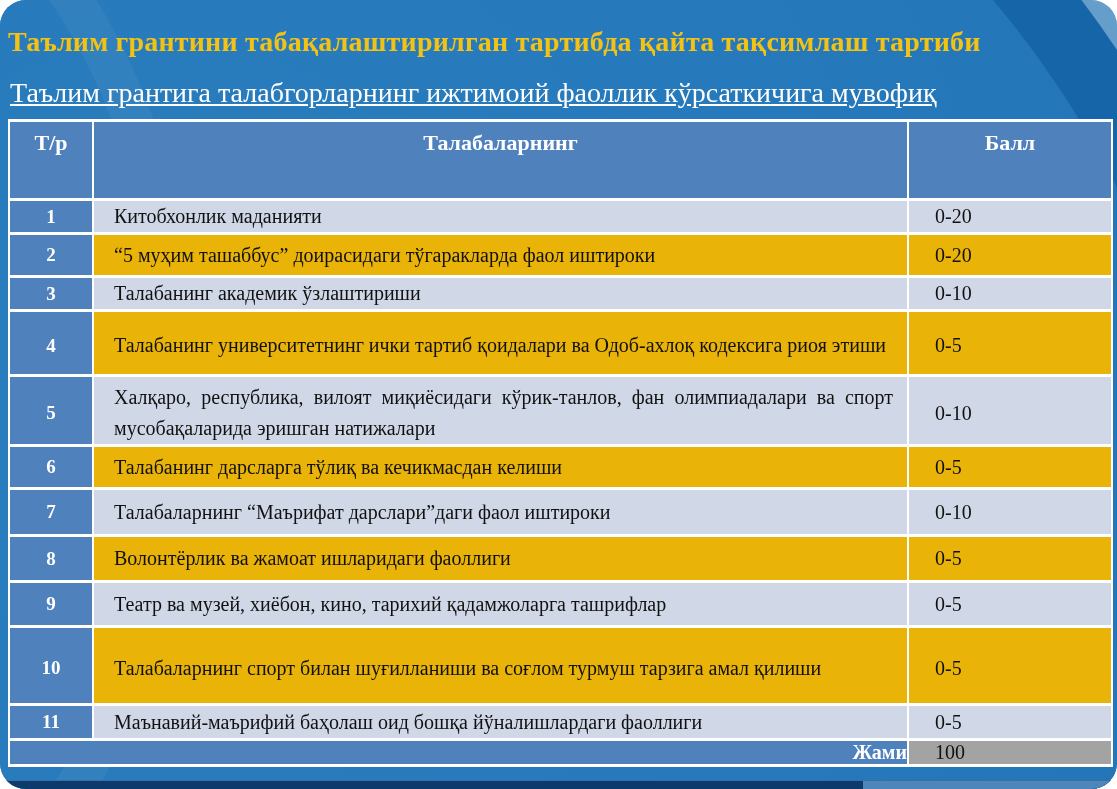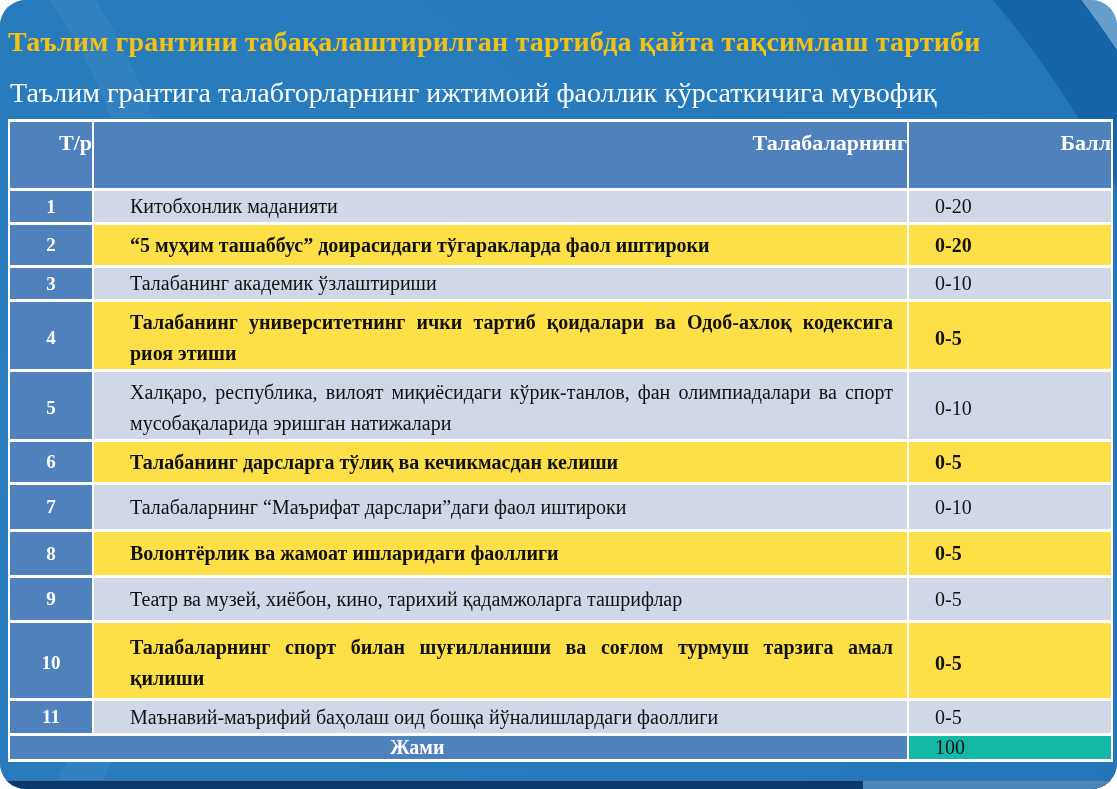--- a/index.html
+++ b/index.html
@@ -46,20 +46,21 @@
     line-height: 1.15;
     letter-spacing: 0.2px;
     white-space: nowrap;
   }
   .subtitle {
     margin-top: 16px;
     margin-left: 2px;
     color: #ffffff;
     font-size: 28px;
     line-height: 38px;
+    text-decoration: underline;
   }
 
   table.score-table {
     margin-top: 7px;
     width: 1101px;
     border-collapse: separate;
     border-spacing: 2px 3px;
     background: #ffffff;
     table-layout: fixed;
   }
@@ -67,64 +68,64 @@
   col.c-ind { width: 813px; }
   col.c-score { width: 202px; }
 
   th, td { font-weight: normal; }
 
   .score-table thead th {
     background: #4f81bd;
     color: #ffffff;
     font-weight: bold;
     font-size: 22px;
-    text-align: right;
+    text-align: center;
     vertical-align: top;
     padding-top: 8px;
-    height: 66px;
+    height: 76px;
   }
   .score-table td.num {
     background: #4f81bd;
     color: #ffffff;
     font-weight: bold;
     font-size: 19px;
     text-align: center;
     vertical-align: middle;
   }
   .score-table td.ind {
     font-size: 20px;
     color: #111111;
-    padding-left: 36px;
+    padding-left: 20px;
     padding-right: 14px;
     vertical-align: middle;
     line-height: 31px;
   }
   .score-table td.score {
     font-size: 20px;
     color: #111111;
     padding-left: 26px;
     vertical-align: middle;
   }
   tr.band-odd  td.ind, tr.band-odd  td.score { background: #d0d8e8; }
-  tr.band-even td.ind, tr.band-even td.score { background: #fde047; font-weight: bold; }
+  tr.band-even td.ind, tr.band-even td.score { background: #eab308; }
 
   tr.tall td { vertical-align: top; padding-top: 5px; }
   tr.tall td.ind { text-align: justify; }
 
   tr.footer-row td.flabel {
     background: #4f81bd;
     color: #ffffff;
     font-weight: bold;
     font-size: 20px;
-    text-align: left;
+    text-align: right;
     padding-left: 380px;
     height: 20px;
     vertical-align: middle;
   }
-  tr.footer-row td.score { background: #14b8a6; }
+  tr.footer-row td.score { background: #a3a3a3; }
 
   .bottom-bar {
     position: absolute; z-index: 3;
     left: 0; bottom: 0;
     width: 1117px; height: 9px;
     background: #0d3a6c;
     border-top: 1px solid #3c6ea5;
   }
   .bottom-bar .bar-light {
     position: absolute;

